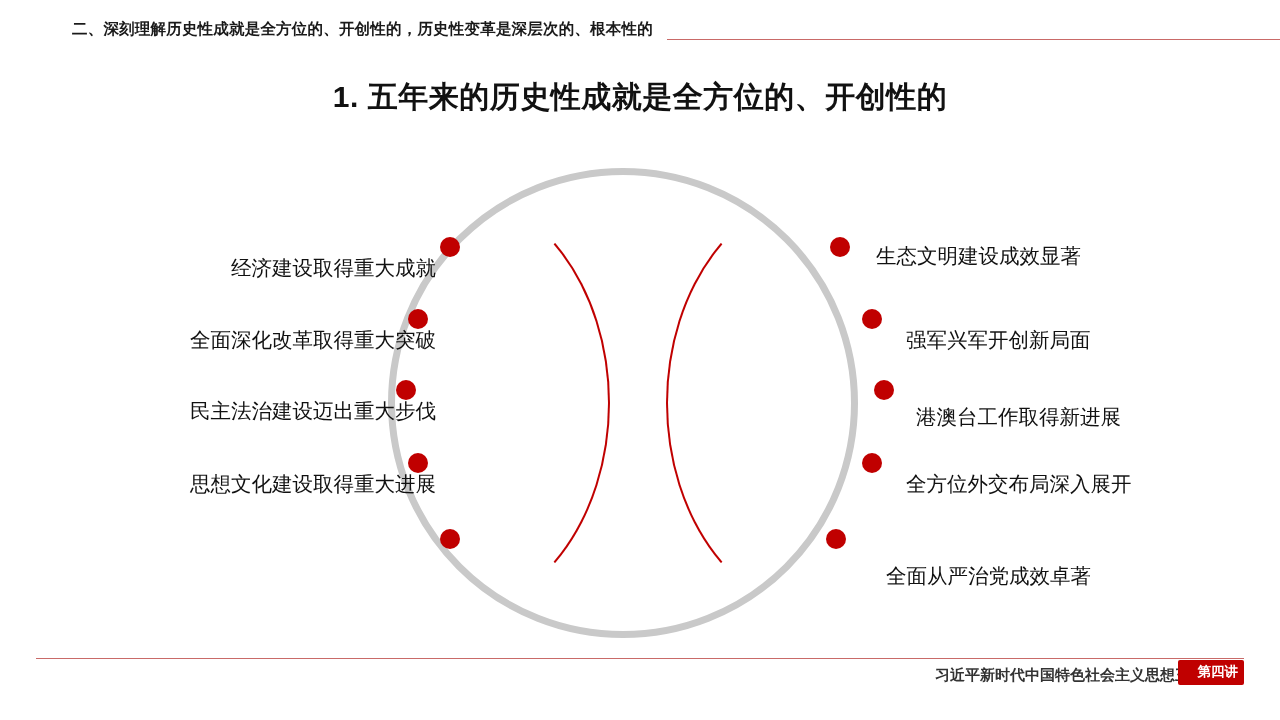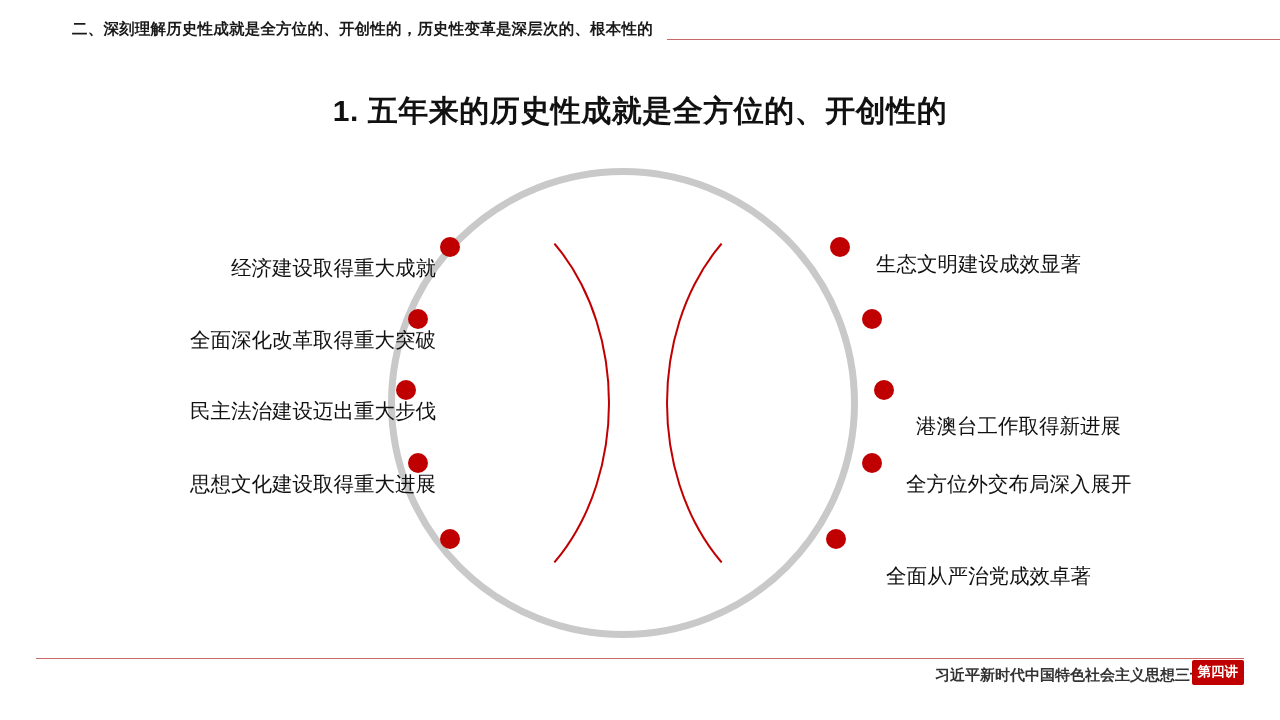--- a/index.html
+++ b/index.html
@@ -40,21 +40,21 @@
     background: #c0504d;
     margin-left: 14px;
     margin-right: 28px;
     opacity: 0.85;
   }
 
   
   .slide-title {
     position: absolute;
     left: 0;
-    top: 91px;
+    top: 77px;
     width: 1280px;
     text-align: center;
     font-size: 30px;
     font-weight: bold;
     color: #111111;
     letter-spacing: 0.5px;
   }
 
   
   .diagram {
@@ -161,21 +161,21 @@
     white-space: nowrap;
   }
   .footer-badge {
     position: absolute;
     right: 36px;
     top: 6px;
     background: #c00000;
     color: #ffffff;
     font-size: 13.5px;
     font-weight: bold;
-    padding: 5px 6px 6px 6px;
+    padding: 5px 6px 6px 20px;
     border-radius: 2px;
     line-height: 1;
     white-space: nowrap;
   }
 </style>
 </head>
 <body>
 
 <div class="header">
   <div class="header-text">二、深刻理解历史性成就是全方位的、开创性的，历史性变革是深层次的、根本性的</div>
@@ -199,26 +199,27 @@
 
   <div class="label label-left" style="top:239px;">民主法治建设迈出重大步伐</div>
   <div class="dot" style="left:396px; top:240px;"></div>
 
   <div class="label label-left" style="top:312px;">思想文化建设取得重大进展</div>
   <div class="dot" style="left:408px; top:313px;"></div>
 
   <div class="dot" style="left:440px; top:389px;"></div>
 
   <div class="dot" style="left:830px; top:97px;"></div>
-  <div class="label label-right" style="top:92px; left:876px;">生态文明建设成效显著</div>
+  <div class="label label-right" style="top:84px; left:876px;">生态文明建设成效显著</div>
 
   <div class="dot" style="left:862px; top:169px;"></div>
+  <div class="label label-right" style="top:168px; left:906px;">强军兴军开创新局面</div>
 
   <div class="dot" style="left:874px; top:240px;"></div>
-  <div class="label label-right" style="top:254px; left:916px;">港澳台工作取得新进展</div>
+  <div class="label label-right" style="top:245px; left:916px;">港澳台工作取得新进展</div>
 
   <div class="dot" style="left:862px; top:313px;"></div>
   <div class="label label-right" style="top:312px; left:906px;">全方位外交布局深入展开</div>
 
   <div class="dot" style="left:826px; top:389px;"></div>
   <div class="label label-right" style="top:404px; left:886px;">全面从严治党成效卓著</div>
 
 </div>
 
 <div class="footer">

